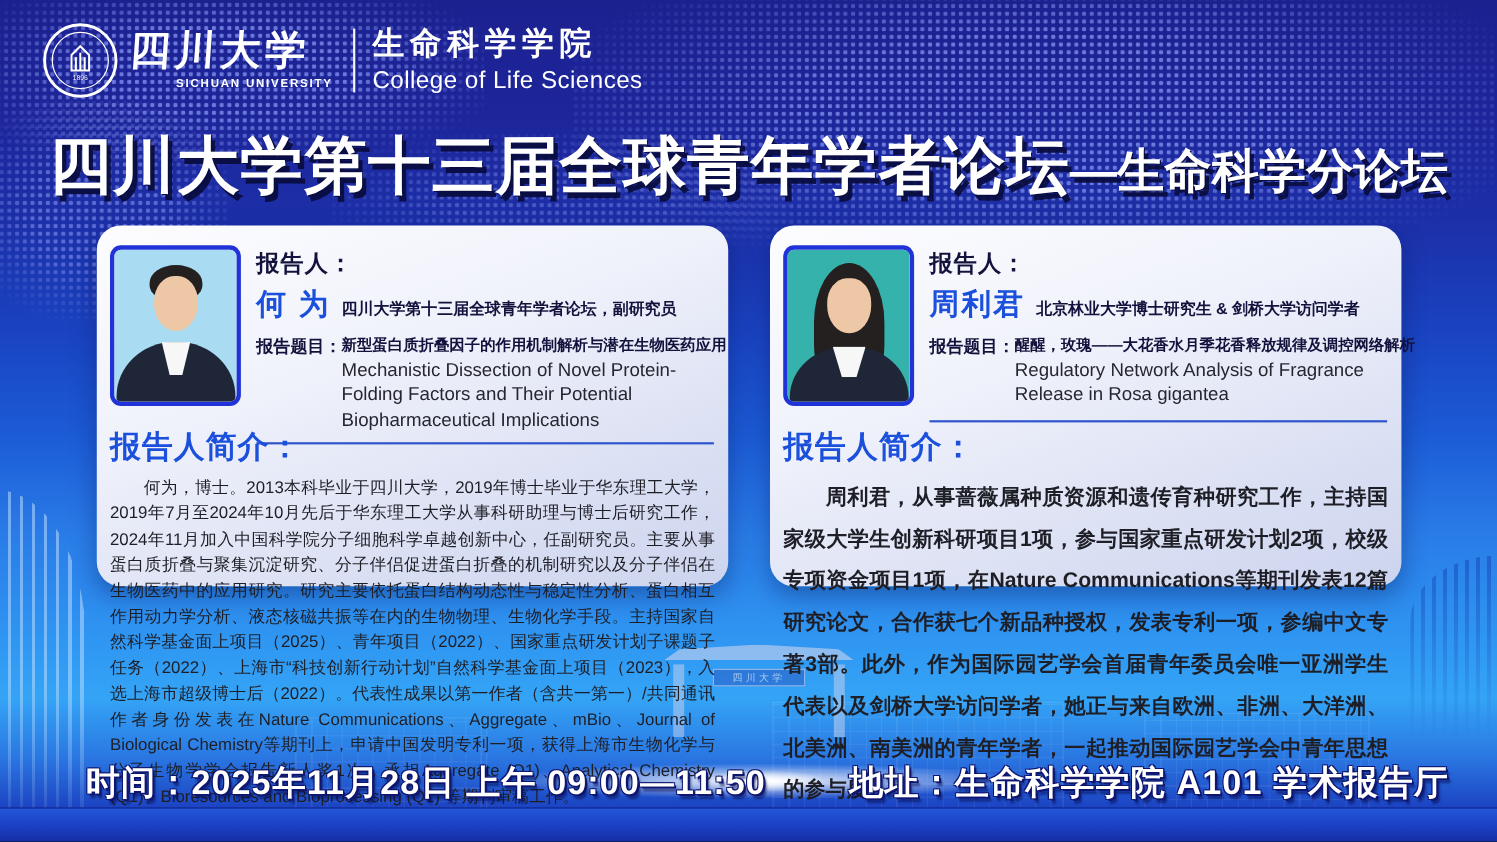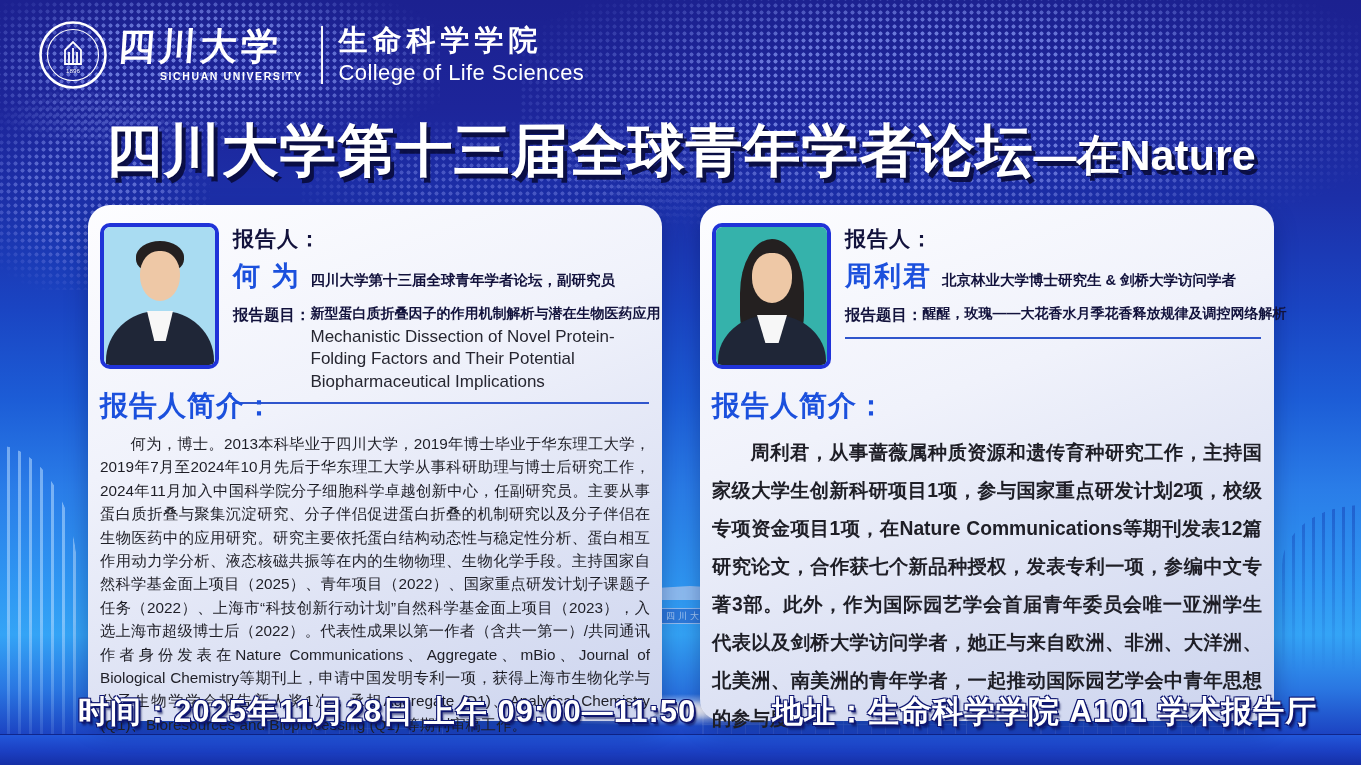--- a/index.html
+++ b/index.html
@@ -82,21 +82,21 @@
   .college-en{ font-size:22px; font-weight:400; margin-top:3px; letter-spacing:.4px; }
 
   
   .title{ position:absolute; z-index:3; left:0; top:113px; width:100%; text-align:center;
     color:#fff; white-space:nowrap; font-weight:900;
     text-shadow:4px 5px 0 rgba(9,12,62,.92), 1px 1px 0 rgba(9,12,62,.92); }
   .title .main{ font-size:57px; letter-spacing:1px; }
   .title .suffix{ font-size:43px; letter-spacing:0; }
 
   
-  .card{ position:absolute; z-index:2; top:205px; width:574px; height:516px;
+  .card{ position:absolute; z-index:2; top:205px; width:574px; height:328px;
     border-radius:22px;
     background:linear-gradient(160deg,#fdfdff 0%, #f0f2fb 38%, #dde2f4 70%, #ccd4ee 100%);
     box-shadow:0 8px 22px rgba(0,15,80,.35); }
   .card-left{ left:88px; } .card-right{ left:700px; }
 
   .photo{ position:absolute; left:12px; top:18px; width:119px; height:146px;
     border:4px solid #2033d8; border-radius:10px; overflow:hidden; }
   .photo .fill{ position:absolute; inset:0; }
   .photo .hair{ position:absolute; background:#242020; }
   .photo .face{ position:absolute; background:#eec8a6; }
@@ -177,21 +177,21 @@
       <div class="uni-en">SICHUAN UNIVERSITY</div>
     </div>
     <div class="brand-divider"></div>
     <div class="college-names">
       <div class="college-zh">生命科学学院</div>
       <div class="college-en">College of Life Sciences</div>
     </div>
   </div>
 
   <div class="title">
-    <span class="main">四川大学第十三届全球青年学者论坛</span><span class="suffix">—在Nature</span>
+    <span class="main">四川大学第十三届全球青年学者论坛</span><span class="suffix">—生命科学分论坛</span>
   </div>
 
   <section class="card card-left">
     <div class="photo man">
       <div class="fill" style="background:#a9dcf2;"></div>
       <div class="hair"></div>
       <div class="face"></div>
       <div class="suit"></div>
       <div class="shirt"></div>
     </div>
@@ -227,20 +227,21 @@
     <div class="head-block">
       <div class="speaker-label">报告人：</div>
       <div class="name-row">
         <span class="speaker-name">周利君</span>
         <span class="speaker-affiliation">北京林业大学博士研究生 &amp; 剑桥大学访问学者</span>
       </div>
       <div class="topic-row">
         <span class="topic-label">报告题目：</span>
         <span class="topic-content">
           <div class="topic-zh">醒醒，玫瑰——大花香水月季花香释放规律及调控网络解析</div>
+          <div class="topic-en">Regulatory Network Analysis of Fragrance Release in Rosa gigantea</div>
         </span>
       </div>
       <hr class="card-rule">
     </div>
     <div class="bio-block">
       <div class="bio-heading">报告人简介：</div>
       <div class="bio-text">周利君，从事蔷薇属种质资源和遗传育种研究工作，主持国家级大学生创新科研项目1项，参与国家重点研发计划2项，校级专项资金项目1项，在Nature Communications等期刊发表12篇研究论文，合作获七个新品种授权，发表专利一项，参编中文专著3部。此外，作为国际园艺学会首届青年委员会唯一亚洲学生代表以及剑桥大学访问学者，她正与来自欧洲、非洲、大洋洲、北美洲、南美洲的青年学者，一起推动国际园艺学会中青年思想的参与度。</div>
     </div>
   </section>
 

